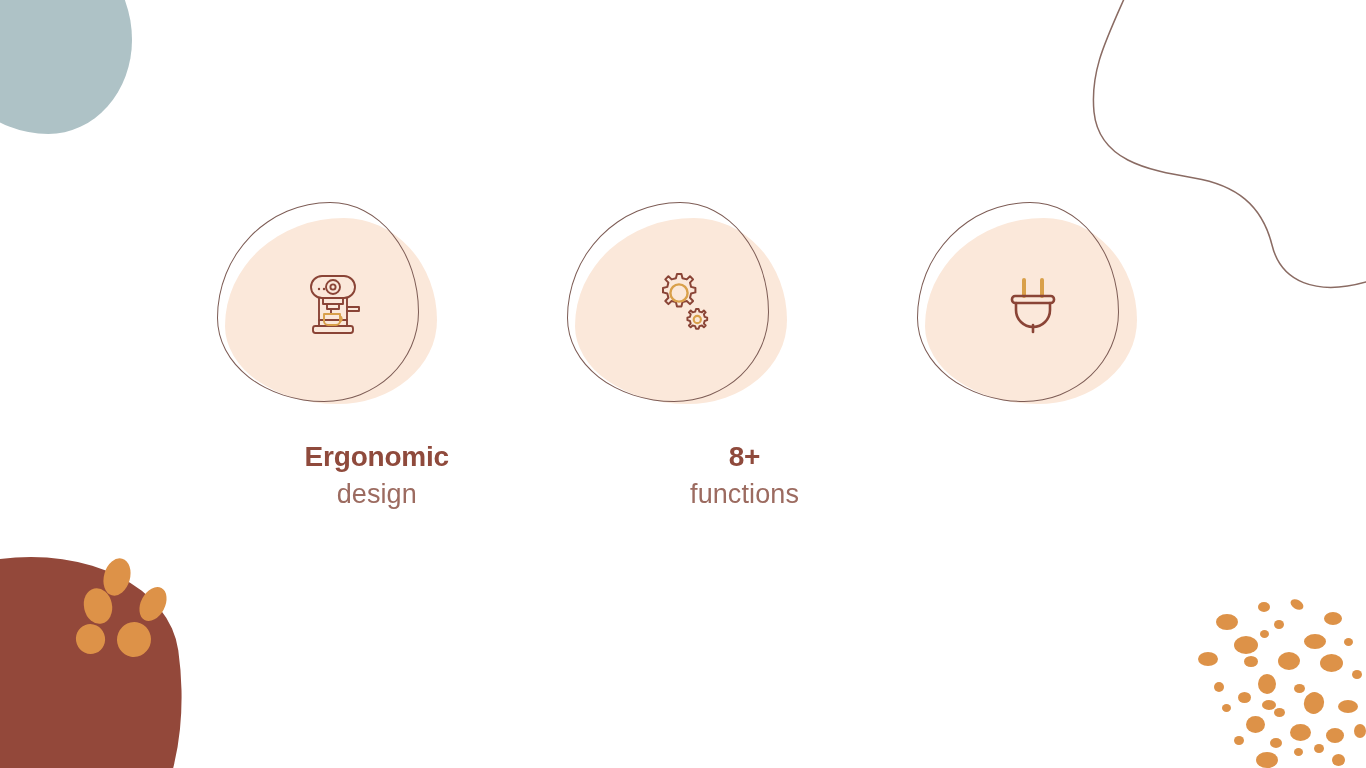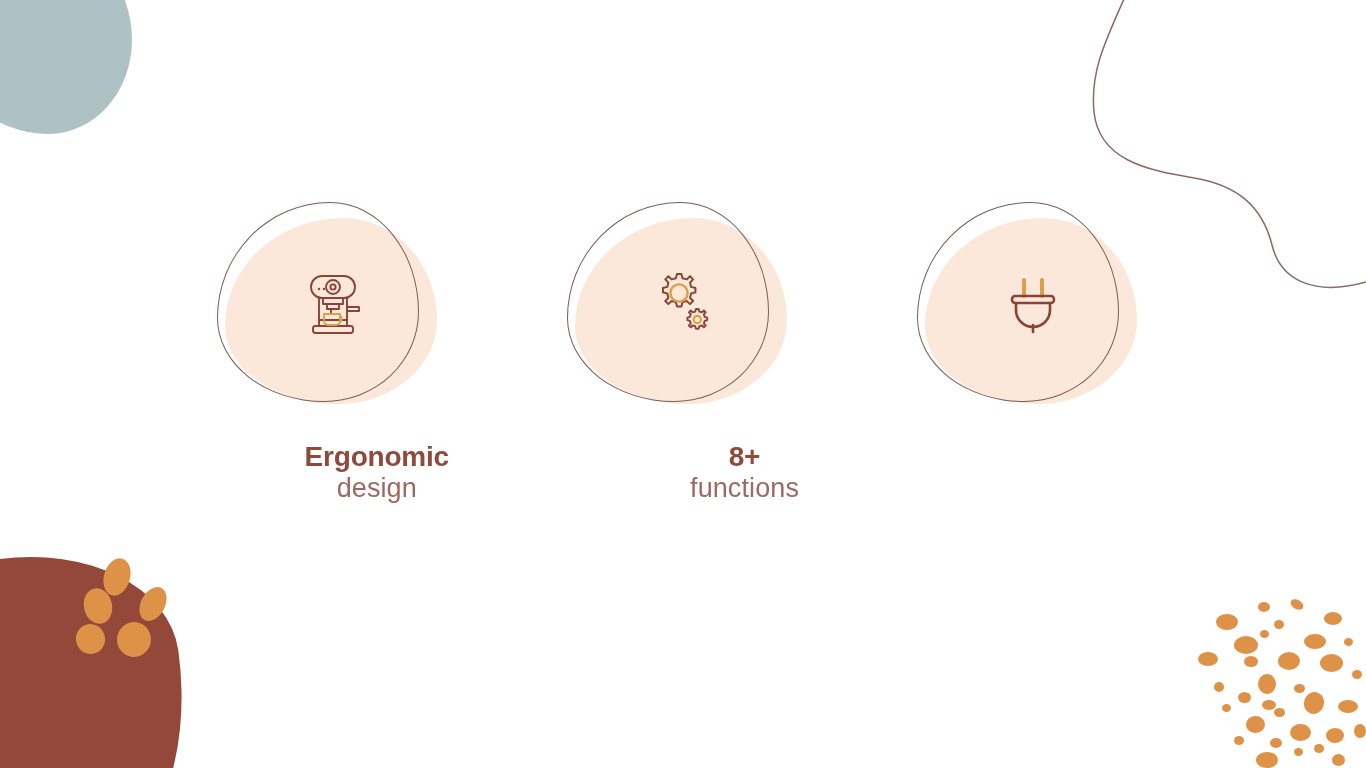--- a/index.html
+++ b/index.html
@@ -59,21 +59,21 @@
   .icon-art{position:relative;z-index:3;width:72px;height:72px;}
   .icon-art svg{display:block;width:72px;height:72px;}
 
   .caption{margin-top:30px;text-align:center;line-height:1.08;}
   .cap-strong{
     display:block;font-size:28px;font-weight:bold;color:#8f4a3c;
     letter-spacing:-0.2px;
   }
   .cap-light{
     display:block;font-size:27px;font-weight:normal;color:#9c6b60;
-    letter-spacing:0.1px;margin-top:2px;
+    letter-spacing:0.1px;margin-top:8px;
   }
 </style>
 </head>
 <body>
 
 <div class="stage">
 
   <div class="deco blob-sage"></div>
   <div class="deco blob-terracotta"></div>
 

